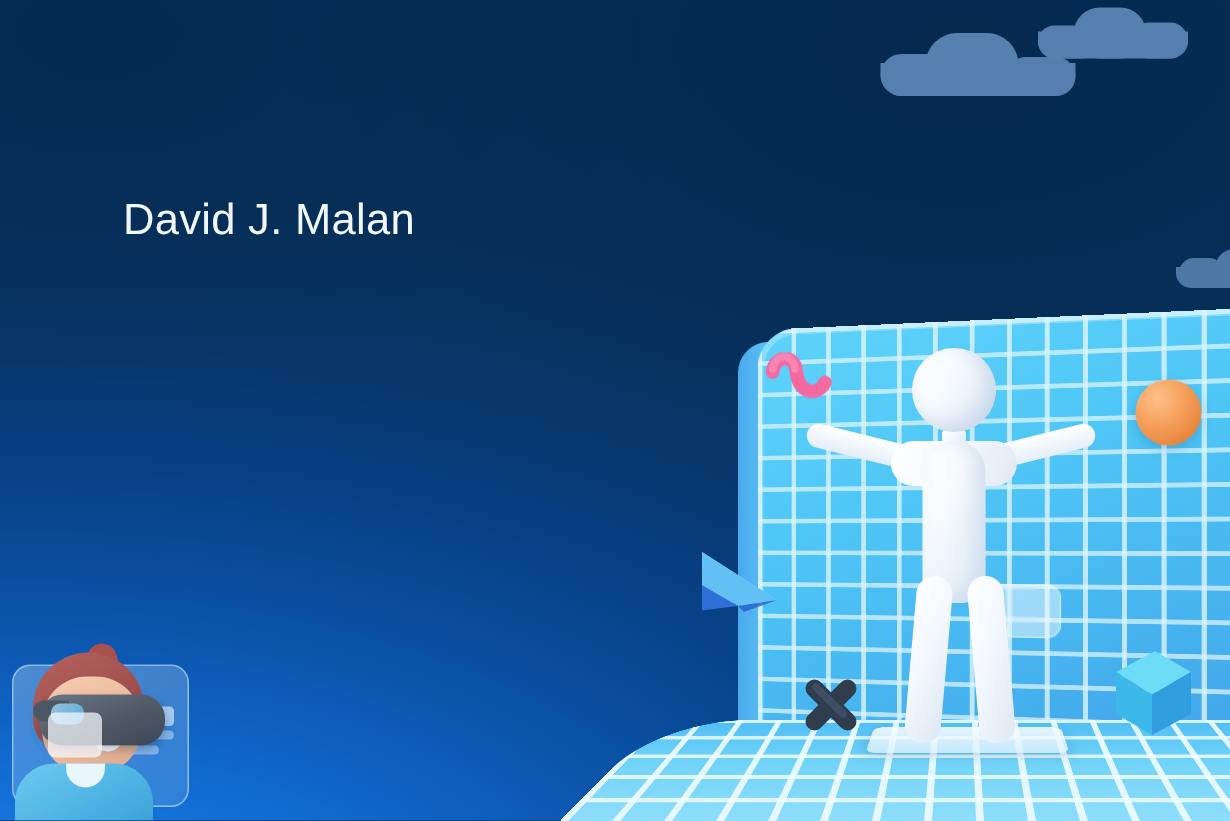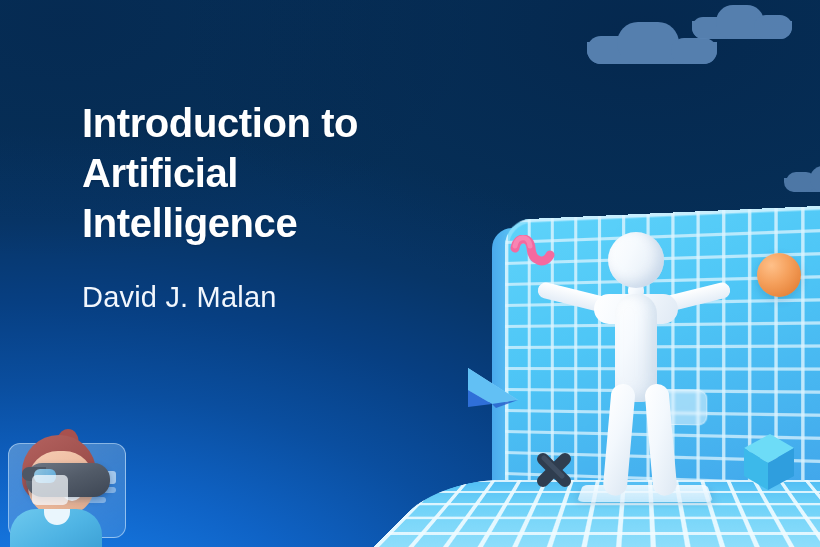--- a/index.html
+++ b/index.html
@@ -299,23 +299,20 @@
       <div class="lb" id="neck"></div>
       <div class="lb" id="torso"></div>
       <div class="leg" id="leg-l"></div>
       <div class="leg" id="leg-r"></div>
       <div class="lb" id="head"></div>
     </div>
 
   </div>
 
   <div id="text-block">
-    <div id="title">Introduction to
-Artificial
-Intelligence</div>
     <div id="author">David J. Malan</div>
   </div>
 
   <div id="avatar">
     <div id="av-screen"></div>
     <div id="av-tile-a"></div>
     <div id="av-tile-b"></div>
     <div id="av-tile-c"></div>
     <div id="av-x">
       <svg width="16" height="16" viewBox="0 0 16 16">

